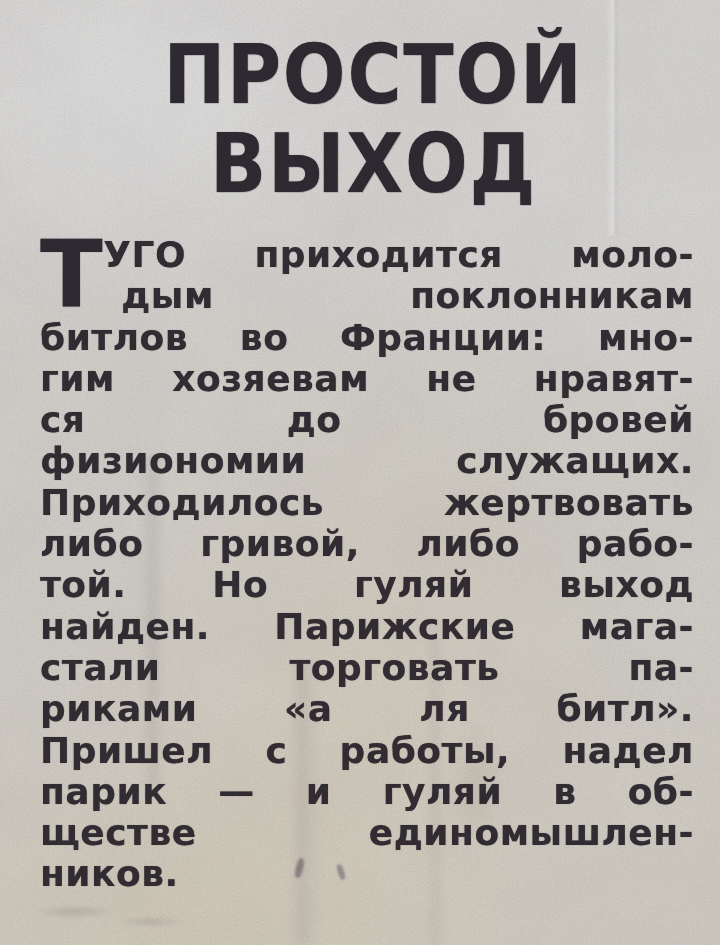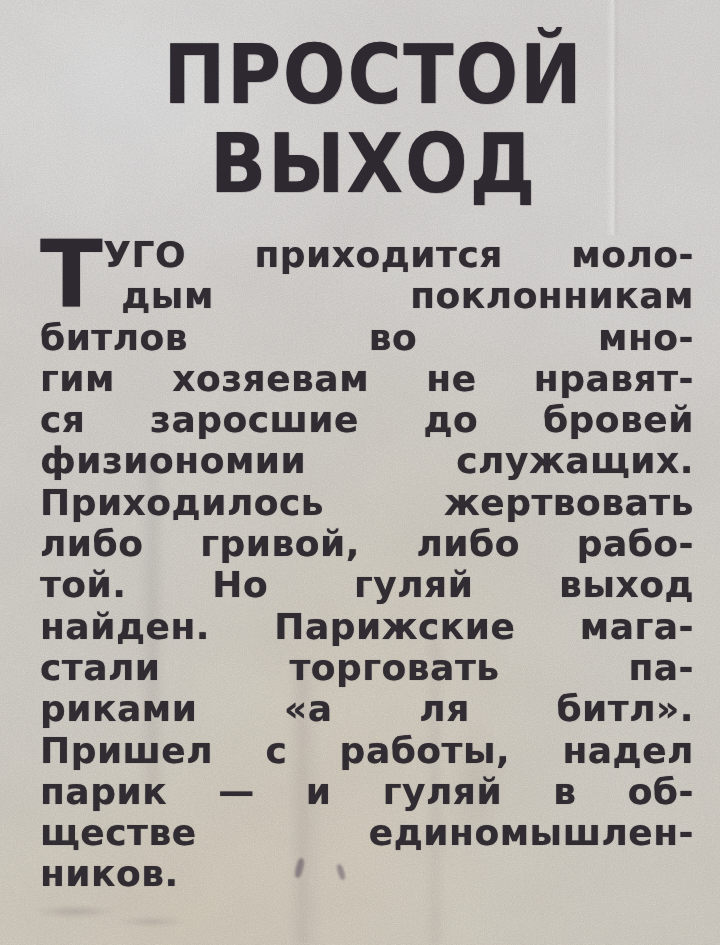--- a/index.html
+++ b/index.html
@@ -119,31 +119,31 @@
         <div class="line">
           <span class="word">дым</span>
           <span class="word">поклонникам</span>
         </div>
       </div>
   </div>
   <div id="rest-lines">
       <div class="line">
         <span class="word">битлов</span>
         <span class="word">во</span>
+        <span class="word">Франции:</span>
         <span class="word">мно-</span>
       </div>
       <div class="line">
         <span class="word">гим</span>
         <span class="word">хозяевам</span>
         <span class="word">не</span>
         <span class="word">нравят-</span>
       </div>
       <div class="line">
         <span class="word">ся</span>
-        <span class="word">заросшие</span>
         <span class="word">до</span>
         <span class="word">бровей</span>
       </div>
       <div class="line">
         <span class="word">физиономии</span>
         <span class="word">служащих.</span>
       </div>
       <div class="line">
         <span class="word">Приходилось</span>
         <span class="word">жертвовать</span>

